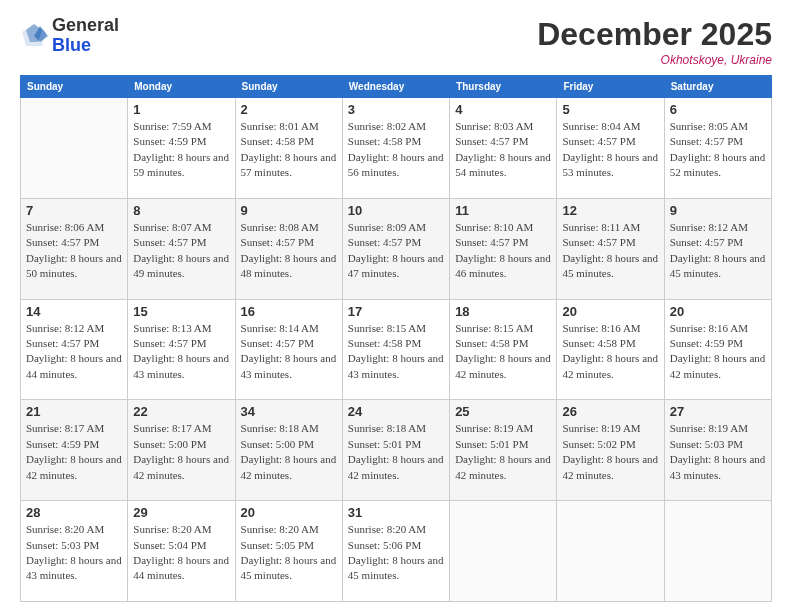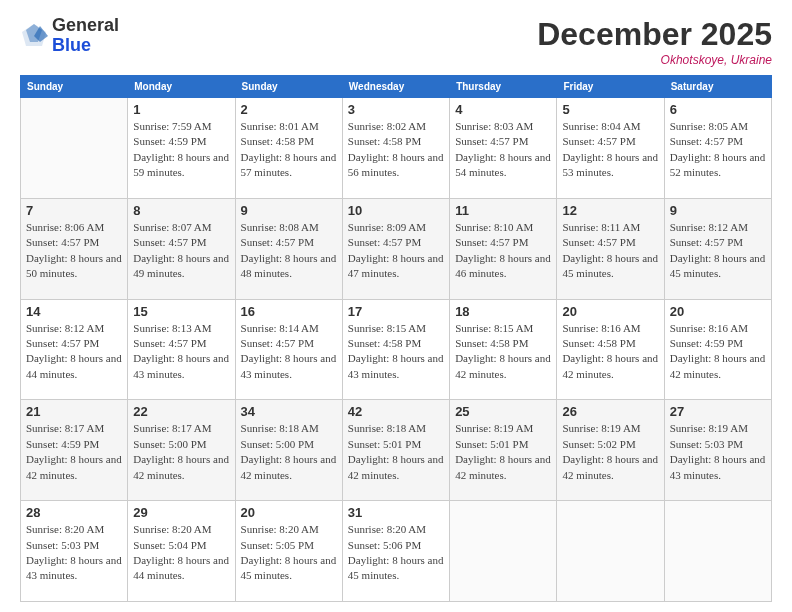--- a/index.html
+++ b/index.html
@@ -232,21 +232,21 @@
           </td>
           <td>
             <span class="day-number">22</span>
             <div class="day-info">Sunrise: 8:17 AM<br>Sunset: 5:00 PM<br>Daylight: 8 hours and 42 minutes.</div>
           </td>
           <td>
             <span class="day-number">34</span>
             <div class="day-info">Sunrise: 8:18 AM<br>Sunset: 5:00 PM<br>Daylight: 8 hours and 42 minutes.</div>
           </td>
           <td>
-            <span class="day-number">42</span>
+            <span class="day-number">24</span>
             <div class="day-info">Sunrise: 8:18 AM<br>Sunset: 5:01 PM<br>Daylight: 8 hours and 42 minutes.</div>
           </td>
           <td>
             <span class="day-number">25</span>
             <div class="day-info">Sunrise: 8:19 AM<br>Sunset: 5:01 PM<br>Daylight: 8 hours and 42 minutes.</div>
           </td>
           <td>
             <span class="day-number">26</span>
             <div class="day-info">Sunrise: 8:19 AM<br>Sunset: 5:02 PM<br>Daylight: 8 hours and 42 minutes.</div>
           </td>

